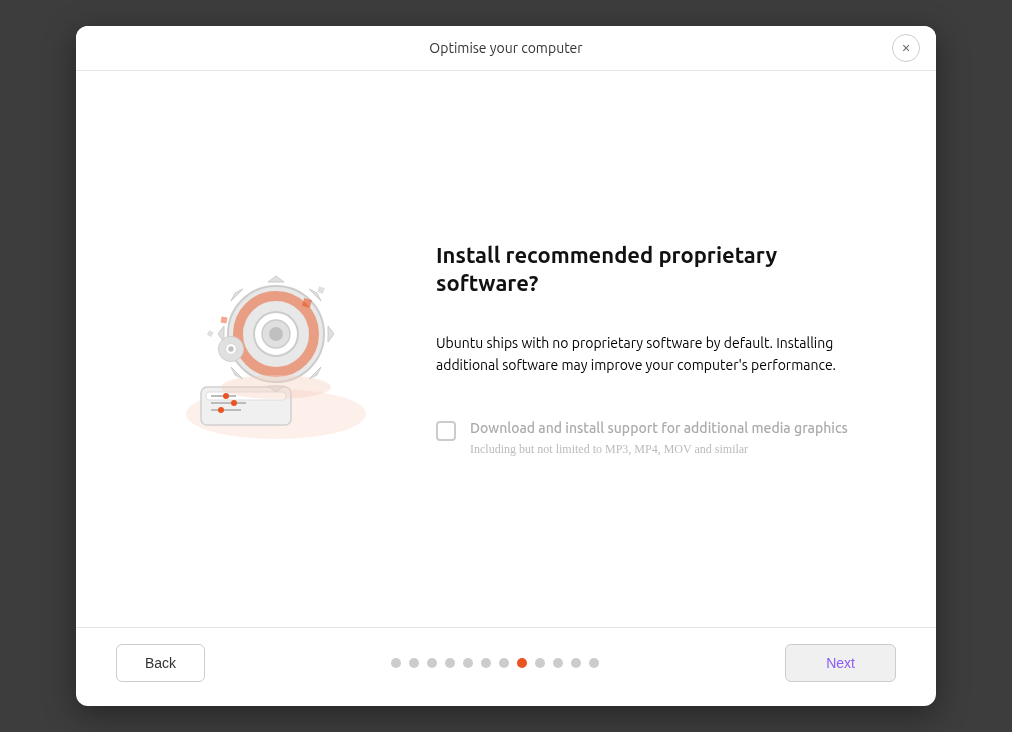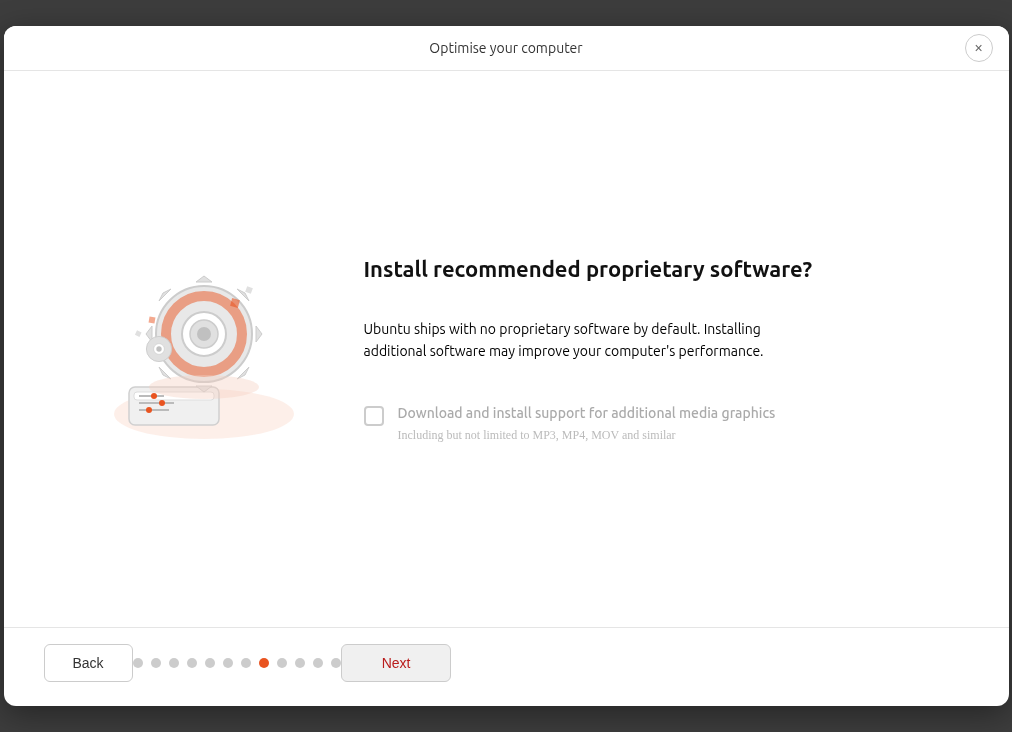--- a/index.html
+++ b/index.html
@@ -7,21 +7,21 @@
       background: #3d3d3d;
       display: flex;
       align-items: center;
       justify-content: center;
       min-height: 100vh;
       font-family: 'Ubuntu', 'Segoe UI', sans-serif;
     }
     .window {
       background: #fff;
       border-radius: 12px;
-      width: 1005px;
+      width: 860px;
       min-height: 680px;
       position: relative;
       display: flex;
       flex-direction: column;
       box-shadow: 0 8px 32px rgba(0,0,0,0.4);
       overflow: hidden;
     }
     .titlebar {
       display: flex;
       align-items: center;
@@ -148,21 +148,21 @@
       font-size: 12px;
       color: #777;
     }
     .option-sublabel.disabled {
       color: #bbb;
       font-family: Liberation Serif, serif;
     }
     .footer {
       display: flex;
       align-items: center;
-      justify-content: flex-start;
+      justify-content: space-between;
       padding: 16px 40px 24px;
       border-top: 1px solid #e5e5e5;
     }
     .btn-back {
       padding: 10px 28px;
       border: 1px solid #ccc;
       background: #fff;
       border-radius: 6px;
       font-size: 14px;
       color: #333;
@@ -181,21 +181,21 @@
     }
     .dot.active {
       background: #e95420;
     }
     .btn-next {
       padding: 10px 40px;
       border: 1px solid #ccc;
       background: #f0f0f0;
       border-radius: 6px;
       font-size: 14px;
-      color: #b91c1c;
+      color: #8b5cf6;
       cursor: pointer;
     }
   </style>
 </head>
 <body>
 
 <div class="window">
 
   <div class="titlebar">
     <span class="titlebar-title">Optimise your computer</span>

